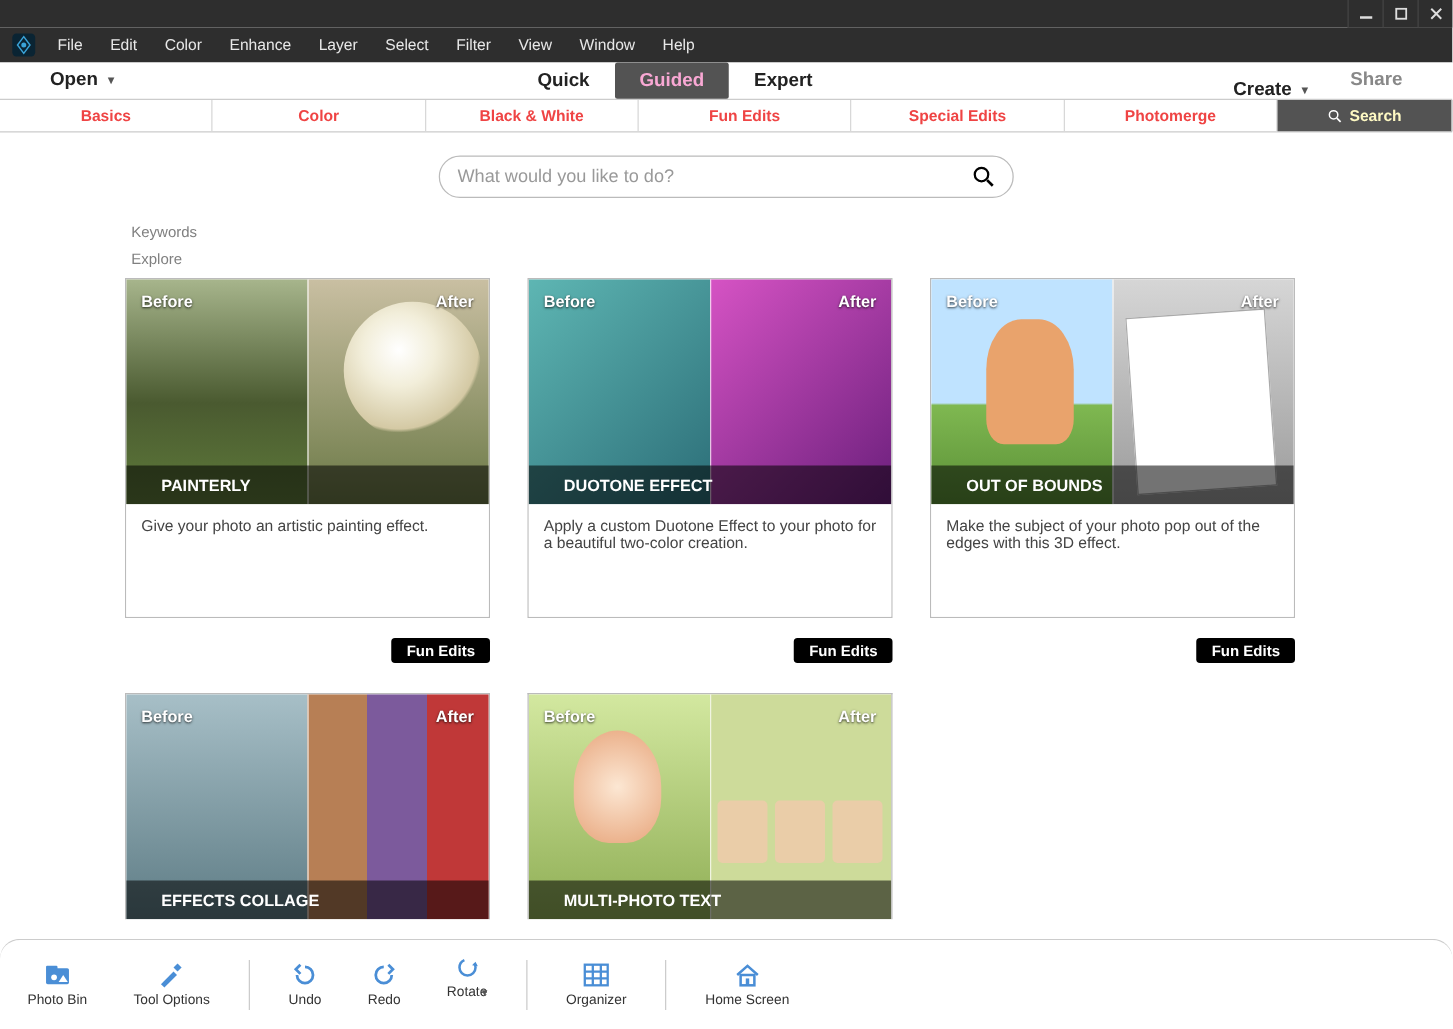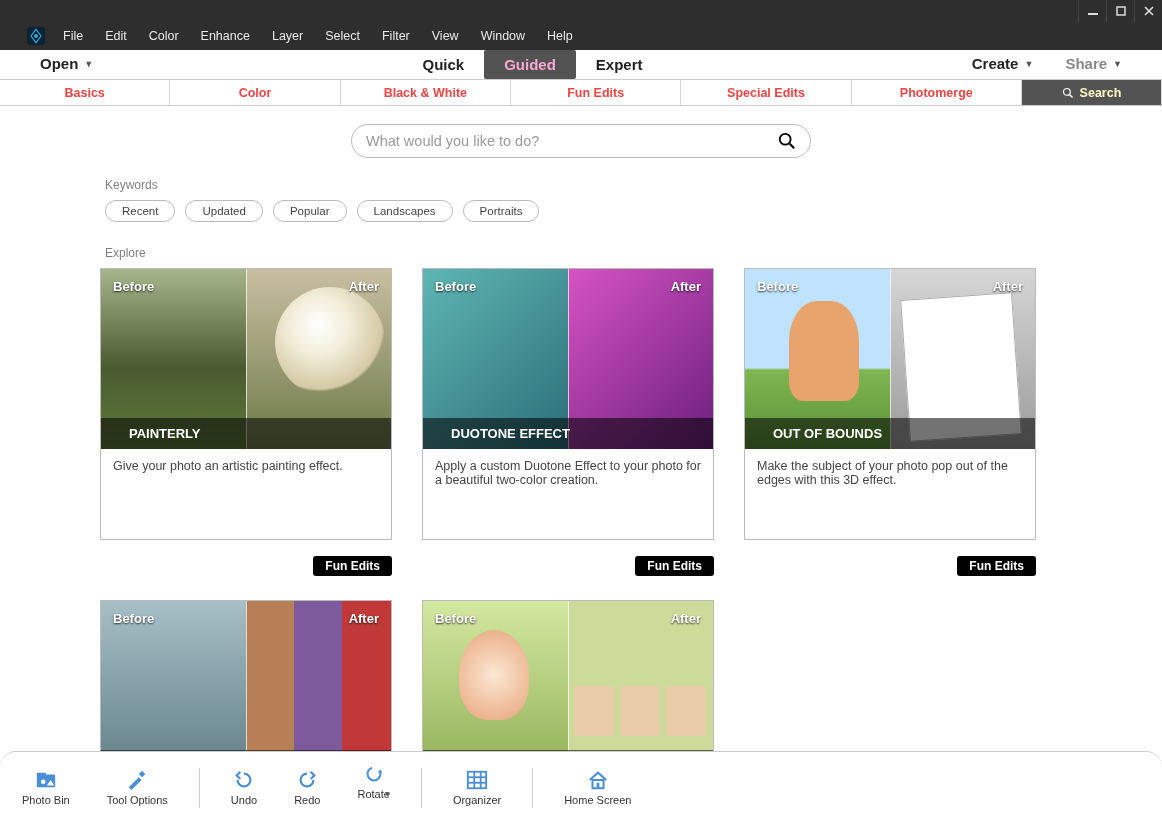--- a/index.html
+++ b/index.html
@@ -5,33 +5,33 @@
   * { box-sizing: border-box; margin: 0; padding: 0; font-family: "Segoe UI", Tahoma, sans-serif; }
   html, body { width: 1162px; height: 823px; overflow: hidden; background: #fff; }
   
   
   .titlebar { height: 22px; background: #2e2e2e; display: flex; justify-content: space-between; align-items: stretch; }
   .win-controls { display: flex; }
   .win-btn { width: 28px; background: #2e2e2e; color: #ddd; display: flex; align-items: center; justify-content: center; font-size: 12px; border-left: 1px solid #444;}
   .win-btn svg { fill:#ddd; }
   
   
-  .menubar { height: 28px; background: #2e2e2e; display: flex; align-items: center; padding-left: 20px; }
+  .menubar { height: 28px; background: #2e2e2e; display: flex; align-items: center; padding-left: 3px; }
   .app-icon { width: 32px; height: 24px; display:flex; align-items:center; justify-content:center;}
   .app-icon svg { width:20px; height:20px;}
   .menu-item { color: #e8e8e8; font-size: 12.5px; padding: 0 11px; line-height: 28px; cursor: default;}
   
   
   .actionbar { height: 30px; background: #fff; border-bottom: 1px solid #ccc; display: flex; align-items: flex-start; padding: 0 24px; justify-content: space-between;}
   .actionbar .left, .actionbar .center, .actionbar .right { display:flex; align-items:center; gap:0;}
   .ab-btn { font-size: 15px; font-weight: bold; color:#222; padding: 5px 16px; display:flex; align-items:center; gap:6px; cursor:default;}
   .mode-tabs { display:flex; align-items:center;}
   .mode-tab { font-size: 15px; font-weight: bold; color:#222; padding: 6px 20px; cursor:default;}
   .mode-tab.active { background:#535353; color:#f9a8d4; border-radius:2px;}
-  .ab-dim { color:#888;}
+  .ab-dim { color:#888;flex-direction:column;}
   
   
   .cat-row { height: 26px; background:#fff; border-bottom:1px solid #ccc; display:flex;}
   .cat-tab { flex:1; display:flex; align-items:center; justify-content:center; font-size:12.5px; font-weight:bold; color:#ef4444; border-right:1px solid #d8d8d8; cursor:default;}
   .cat-tab.search { background:#535353; color:#fef9c3; gap:6px; flex:1; max-width:140px;}
   .cat-tab.search svg { width:12px; height:12px; fill:#fff;}
   
   
   .main { position:absolute; top:106px; bottom:60px; left:0; right:0; overflow-y:scroll; background:#fff;}
   .main-inner { padding:18px 0 40px 0;}
@@ -187,27 +187,20 @@
       <div class="search-pill">
         <input type="text" placeholder="What would you like to do?" style="">
         <svg viewBox="0 0 20 20">
             <circle cx="8" cy="8" r="6" fill="none" stroke="#000" stroke-width="2"></circle>
             <line x1="13" y1="13" x2="18" y2="18" stroke="#000" stroke-width="2.4"></line>
           </svg>
       </div>
     </div>
 
     <div class="section-label">Keywords</div>
-    <div class="keyword-row">
-      <div class="keyword-chip">Recent</div>
-      <div class="keyword-chip">Updated</div>
-      <div class="keyword-chip">Popular</div>
-      <div class="keyword-chip">Landscapes</div>
-      <div class="keyword-chip">Portraits</div>
-    </div>
 
     <div class="section-label">Explore</div>
 
     <div class="grid">
 
       <div class="card-wrap">
         <div class="card">
           <div class="thumb">
             <div class="fill-left painterly-l"></div>
               <div class="fill-right painterly-r"></div>

